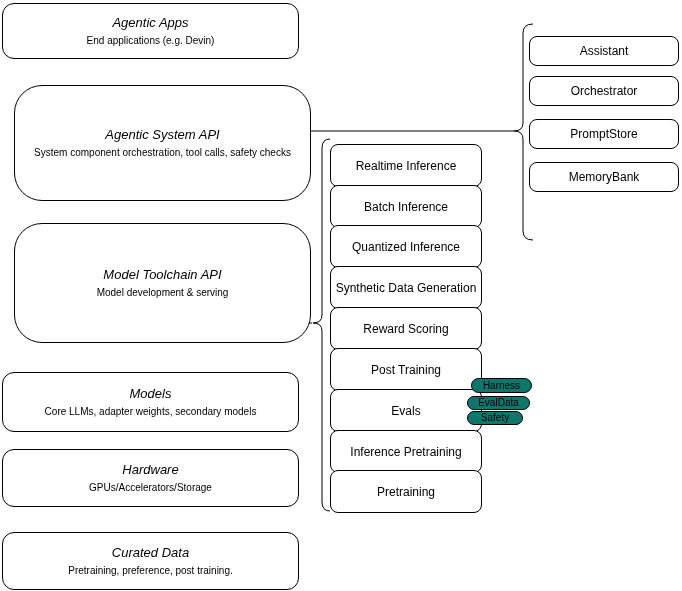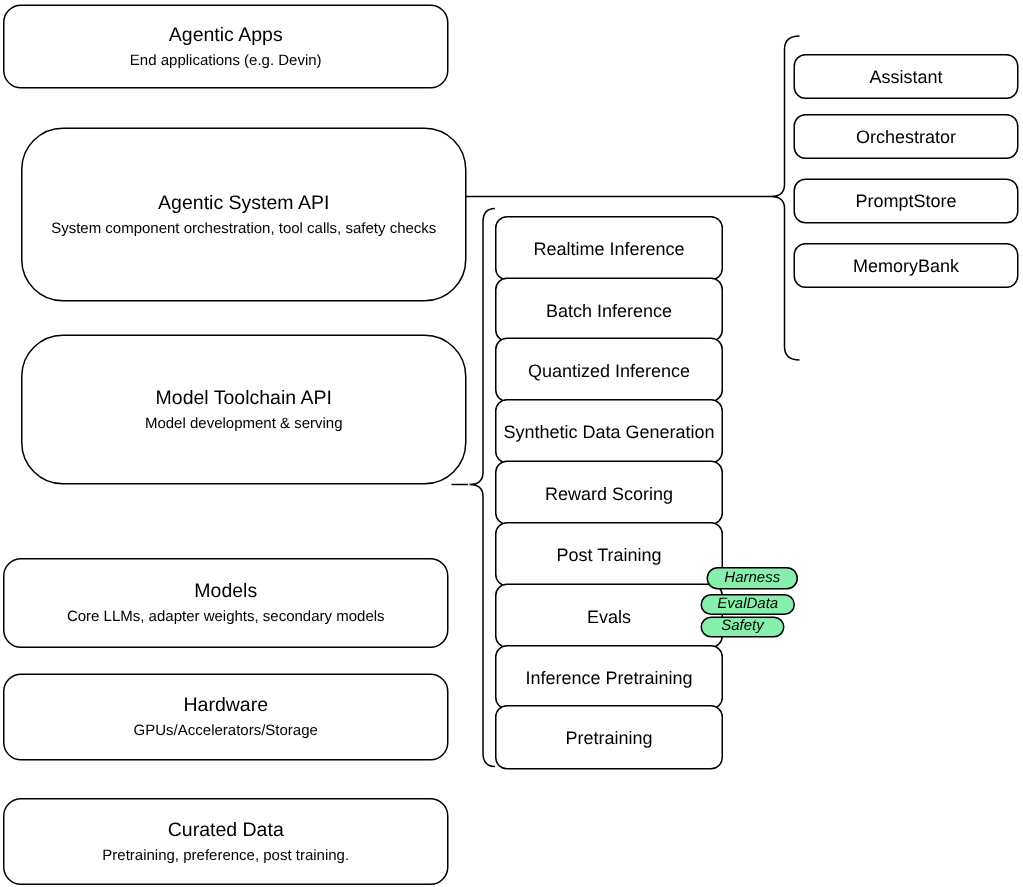--- a/index.html
+++ b/index.html
@@ -36,20 +36,21 @@
     text-align: center;
   }
   .lbox {
     left: 2px;
     width: 297px;
   }
   .lbox .btitle {
     font-size: 13px;
     line-height: 16px;
     white-space: nowrap;
+    font-style: italic;
   }
   .lbox .bsub {
     font-size: 10px;
     line-height: 13px;
     margin-top: 3px;
     white-space: nowrap;
   }
   .r12 { border-radius: 12px; }
   .r28 { border-radius: 28px; margin-left: 12px; }
   .mbox {
@@ -64,31 +65,30 @@
     left: 529px;
     width: 150px;
     height: 30px;
     border-radius: 8px;
     font-size: 12px;
     white-space: nowrap;
   }
   .oval {
     position: absolute;
     box-sizing: border-box;
-    background: #86efac;
+    background: #0f766e;
     border: 1px solid #000000;
     border-radius: 999px;
     display: flex;
     align-items: center;
     justify-content: center;
     font-size: 10px;
     line-height: 10px;
     white-space: nowrap;
     text-align: center;
-    font-style: italic;
   }
 </style>
 </head>
 <body>
 
 <div class="canvas">
 
   <svg class="connectors" viewBox="0 0 682 591" xmlns="http://www.w3.org/2000/svg">
     <path d="M306 131 H514" stroke="#000000" stroke-width="1" fill="none"></path>
     <path d="M533 24 Q523 24 523 33 V123 Q523 131 514 131 Q523 131 523 139 V231 Q523 240 533 240" stroke="#000000" stroke-width="1" fill="none"></path>
@@ -97,21 +97,21 @@
   </svg>
 
   <div class="box lbox r12" style="top:3px;height:56px">
     <div class="btitle">Agentic Apps</div>
     <div class="bsub">End applications (e.g. Devin)</div>
   </div>
   <div class="box lbox r28" style="top:85px;height:116px">
     <div class="btitle">Agentic System API</div>
     <div class="bsub">System component orchestration, tool calls, safety checks</div>
   </div>
-  <div class="box lbox r28" style="top:223px;height:100px">
+  <div class="box lbox r28" style="top:223px;height:120px">
     <div class="btitle">Model Toolchain API</div>
     <div class="bsub">Model development &amp; serving</div>
   </div>
   <div class="box lbox r12" style="top:372px;height:60px">
     <div class="btitle">Models</div>
     <div class="bsub">Core LLMs, adapter weights, secondary models</div>
   </div>
   <div class="box lbox r12" style="top:449px;height:58px">
     <div class="btitle">Hardware</div>
     <div class="bsub">GPUs/Accelerators/Storage</div>

